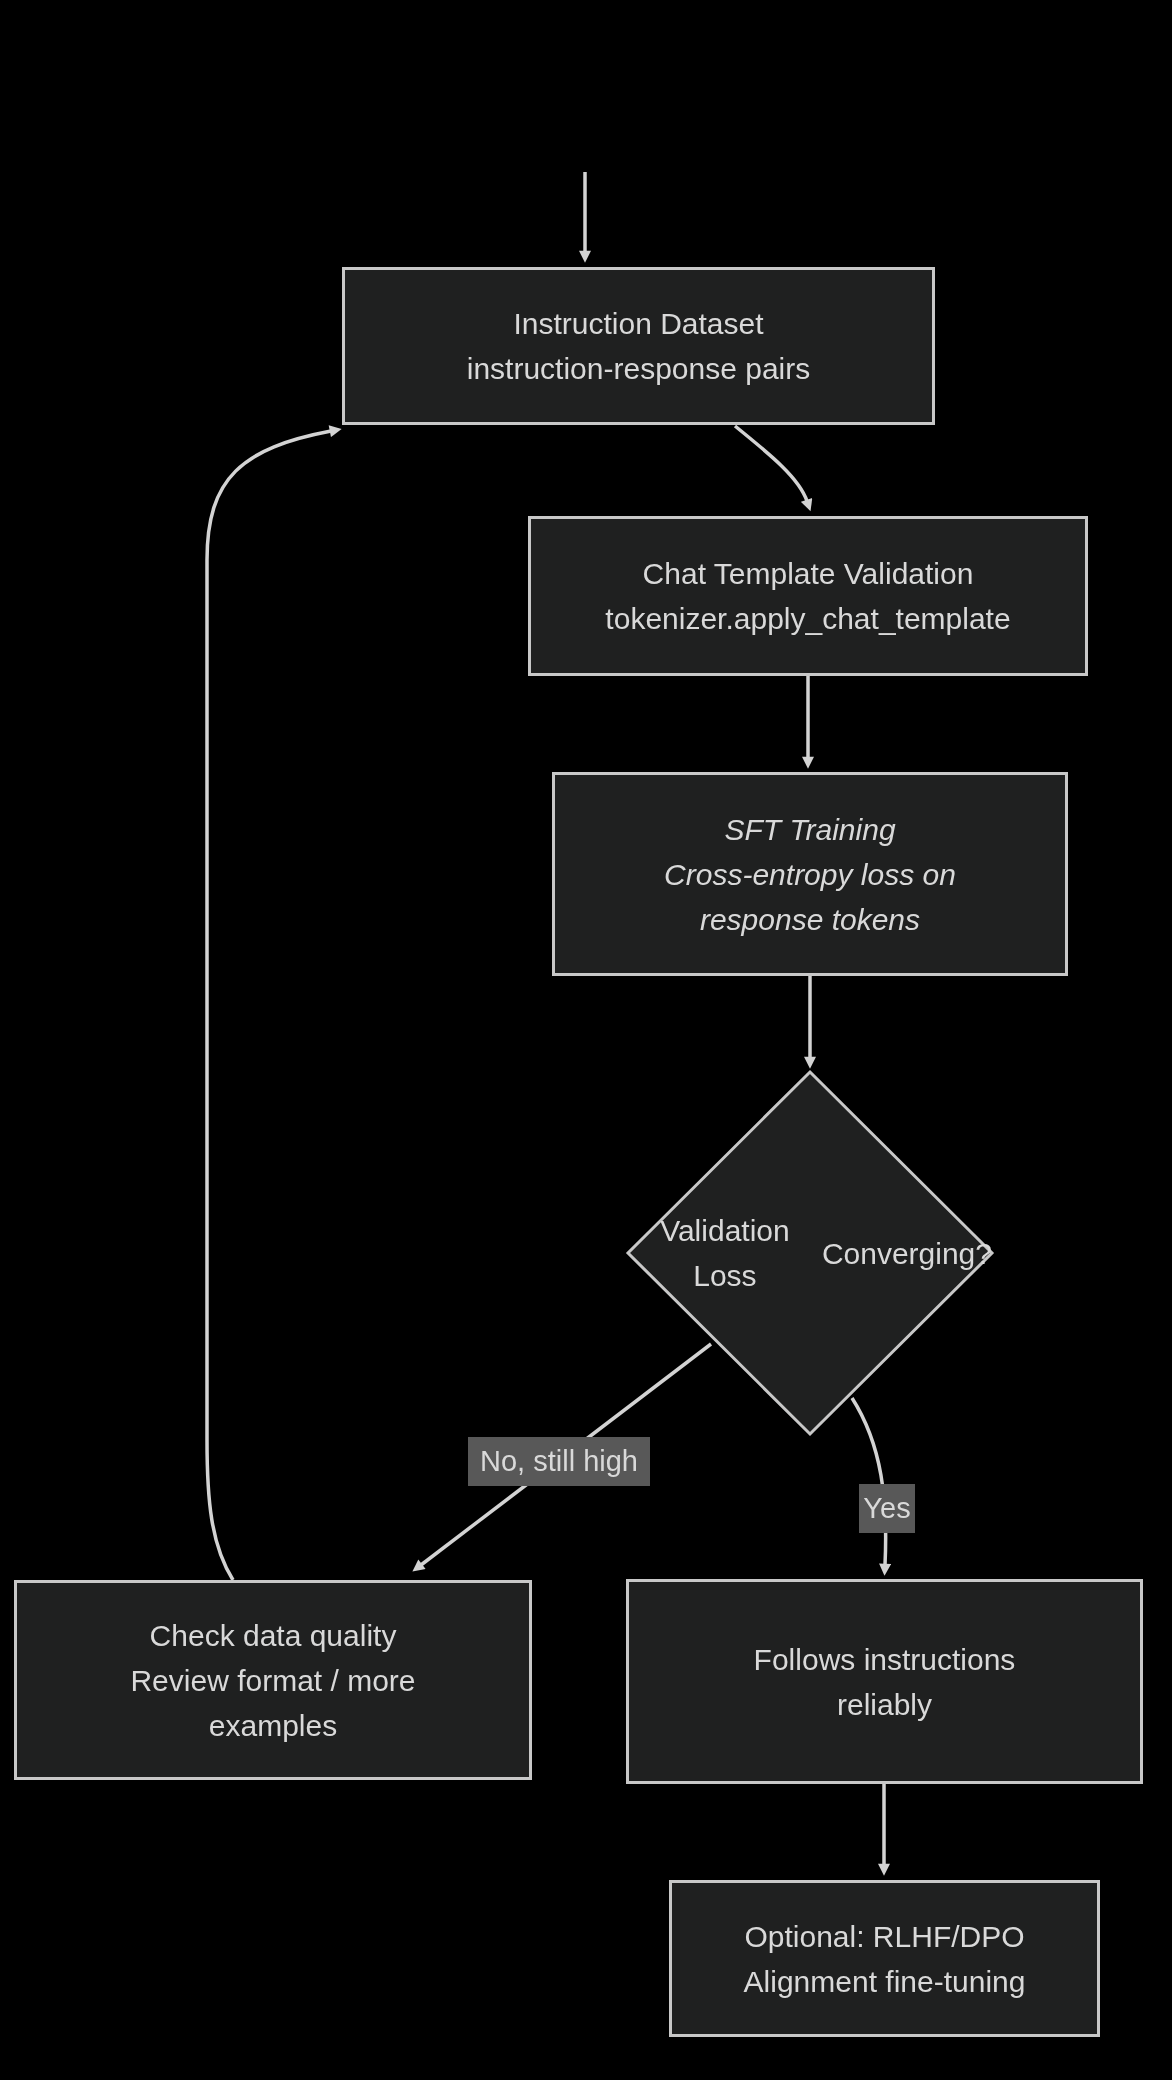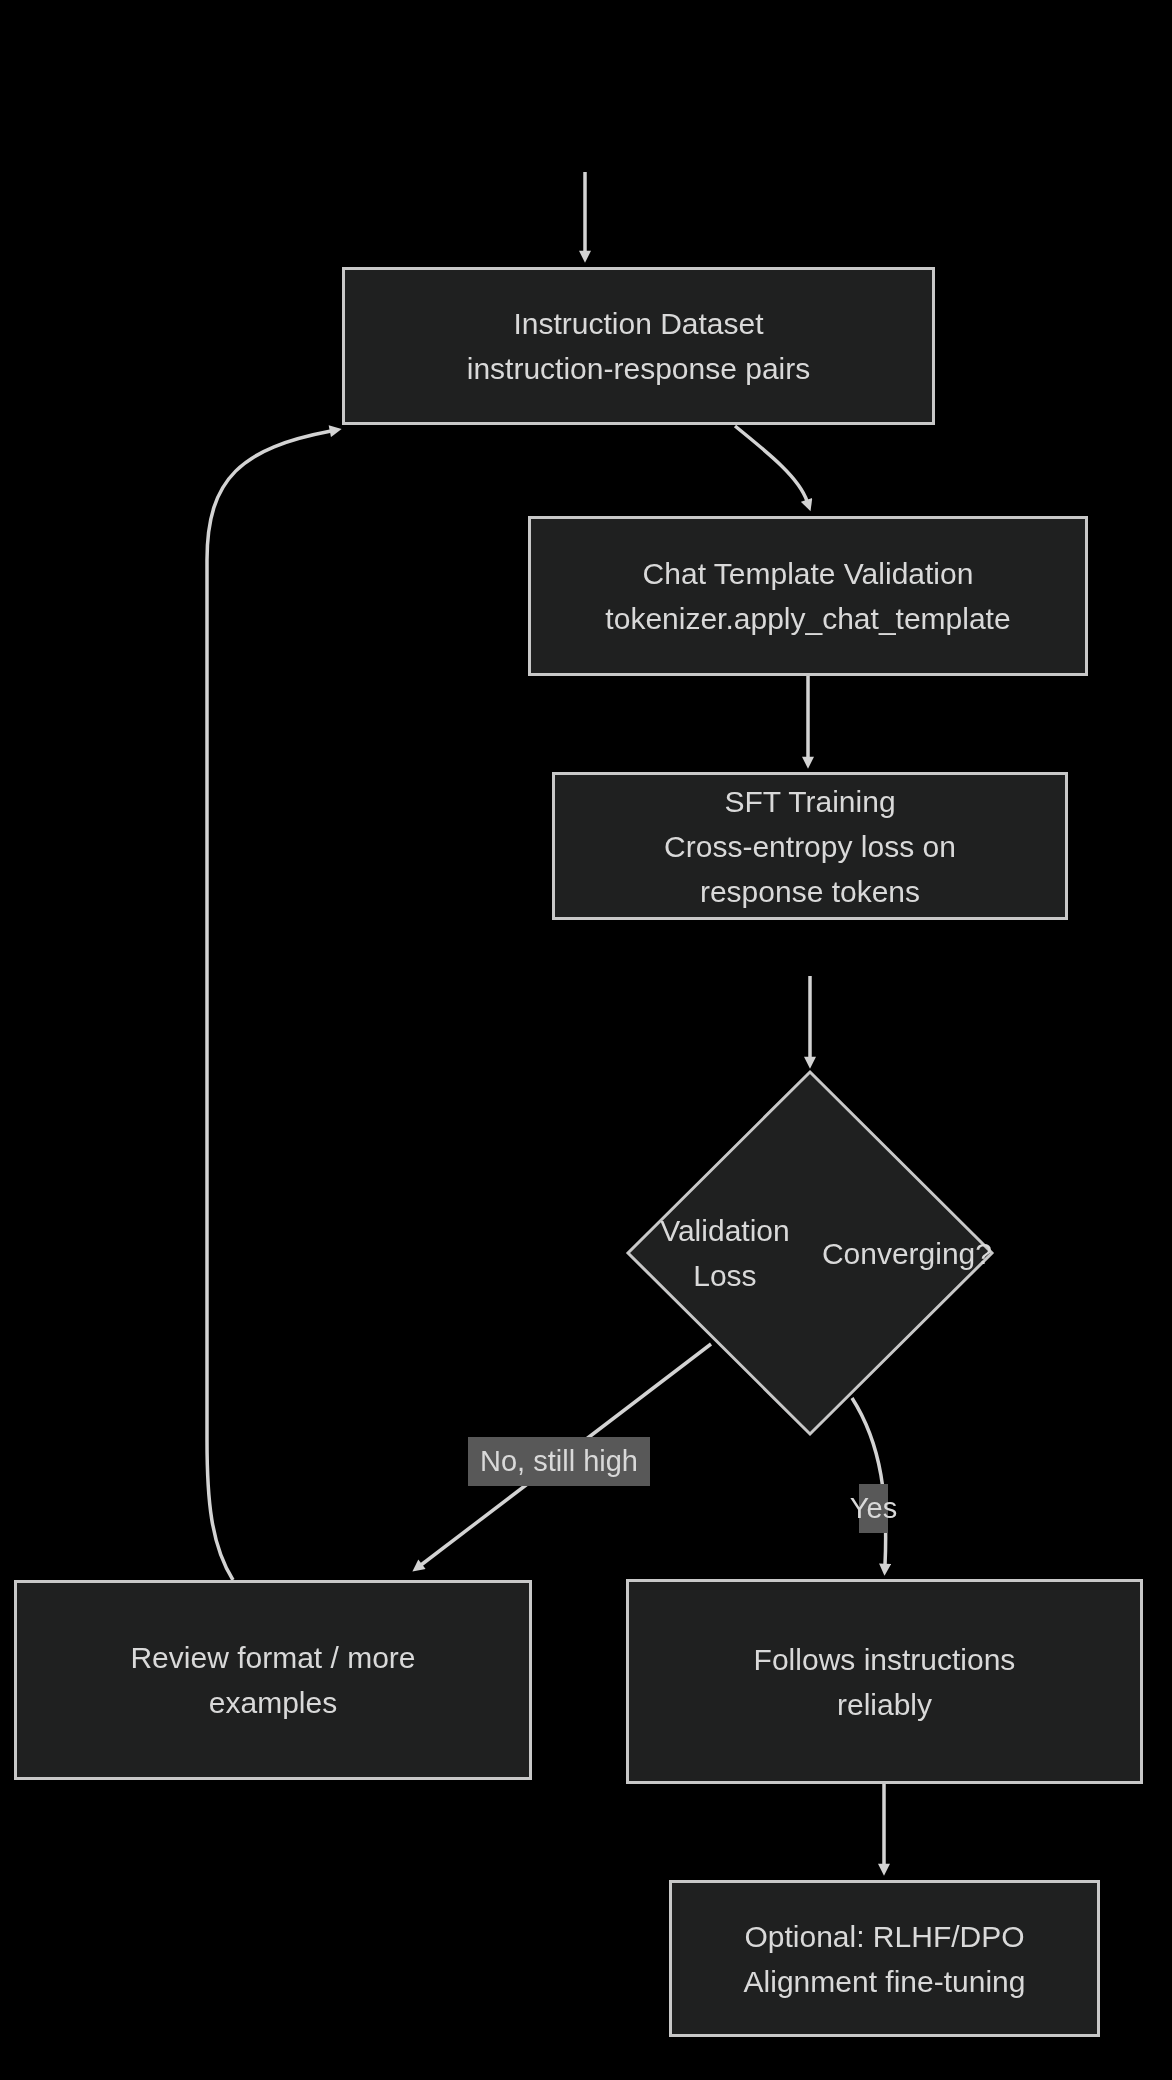--- a/index.html
+++ b/index.html
@@ -74,36 +74,37 @@
   <div class="node" style="left:342px;top:267px;width:593px;height:158px;">
     <span>Instruction Dataset</span>
     <span>instruction-response pairs</span>
   </div>
 
   <div class="node" style="left:528px;top:516px;width:560px;height:160px;">
     <span>Chat Template Validation</span>
     <span>tokenizer.apply_chat_template</span>
   </div>
 
-  <div class="node" style="left:552px;top:772px;width:516px;height:148px;">
+  <div class="node" style="left:552px;top:772px;width:516px;height:204px;font-style:italic;">
     <span>SFT Training</span>
     <span>Cross-entropy loss on</span>
     <span>response tokens</span>
   </div>
 
   <div class="decision-text" style="left:628px;top:1153px;width:364px;height:200px;">
     <span>Validation Loss</span>
     <span>Converging?</span>
   </div>
 
   <div class="edge-label" style="left:468px;top:1437px;width:182px;height:49px;">No, still high</div>
 
-  <div class="edge-label" style="left:859px;top:1484px;width:29px;height:49px;">Yes</div>
+  <div class="edge-label" style="left:859px;top:1484px;width:56px;height:49px;">Yes</div>
 
   <div class="node" style="left:14px;top:1580px;width:518px;height:200px;">
+    <span>Check data quality</span>
     <span>Review format / more</span>
     <span>examples</span>
   </div>
 
   <div class="node" style="left:626px;top:1579px;width:517px;height:205px;">
     <span>Follows instructions</span>
     <span>reliably</span>
   </div>
 
   <div class="node" style="left:669px;top:1880px;width:431px;height:157px;">

